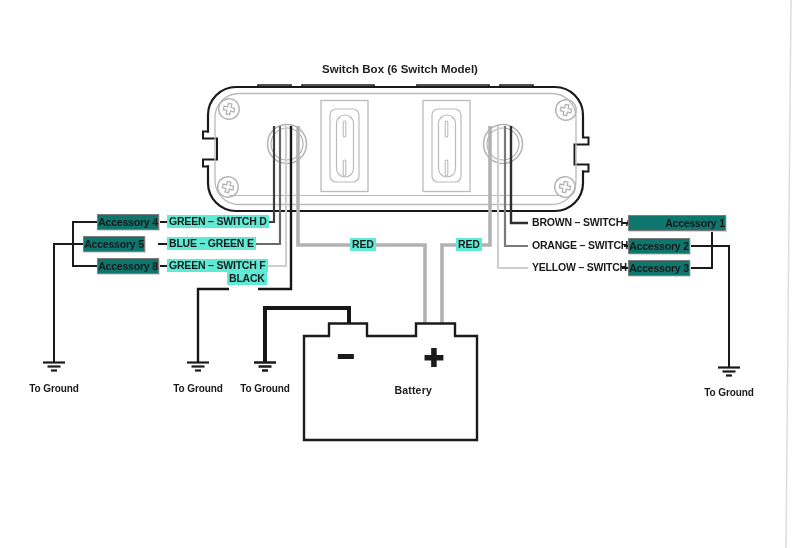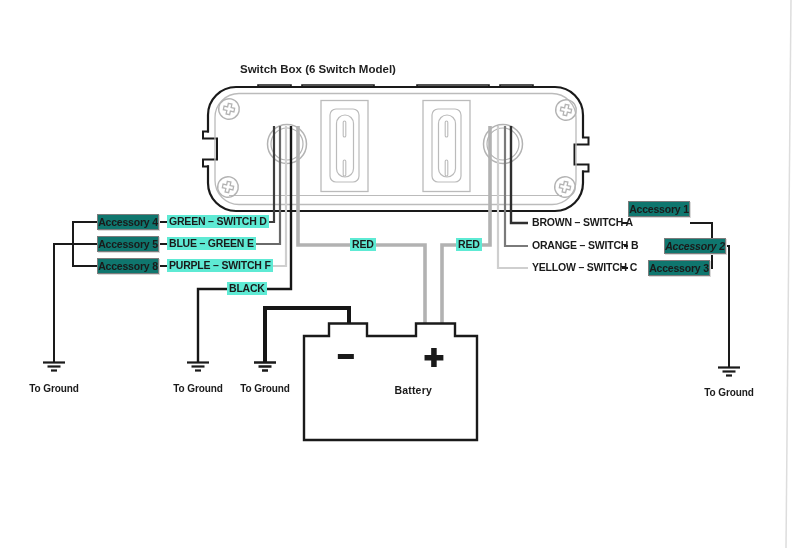--- a/index.html
+++ b/index.html
@@ -7,21 +7,21 @@
     position:relative;width:800px;height:548px;background:#ffffff;overflow:hidden;
     font-family:"Liberation Sans","DejaVu Sans",sans-serif;color:#1a1a1a;
   }
   .page svg{position:absolute;left:0;top:0;}
   .lbl{
     position:absolute;font-size:10.5px;font-weight:bold;letter-spacing:-0.2px;
     white-space:nowrap;height:13px;line-height:13px;color:#1a1a1a;
   }
   .lbl.bg{background:#5eead4;padding:0 2px;}
   .title{
-    position:absolute;left:240px;top:63px;width:320px;
+    position:absolute;left:240px;top:63px;width:320px;text-align:center;
     font-size:11.5px;font-weight:bold;letter-spacing:0;color:#1f1f1f;
   }
   .accbox{
     position:absolute;width:60px;height:14px;border:1px solid #7c7c7c;
     background:#0f766e;box-shadow:1px 1px 0 #d9d9d9;
     font-size:10.5px;font-weight:bold;text-align:center;line-height:14px;
     letter-spacing:-0.2px;color:#1a1a1a;
   }
   .ground{
     position:absolute;width:80px;text-align:center;font-size:10px;
@@ -150,37 +150,37 @@
           <path d="M726,375.5 H732"></path>
       </g>
     </g>
 
     <path d="M791,0 L786,548" stroke="#dddddd" stroke-width="1.5" fill="none"></path>
   </svg>
 
   <div class="title">Switch Box (6 Switch Model)</div>
 
   <div class="accbox" style="left:97px;top:214px;">Accessory 4</div>
-  <div class="accbox" style="left:97px;top:236px;">Accessory 5</div>
+  <div class="accbox" style="left:83px;top:236px;">Accessory 5</div>
   <div class="accbox" style="left:97px;top:258px;">Accessory 8</div>
 
   <div class="lbl bg" style="left:167px;top:215px;">GREEN – SWITCH D</div>
   <div class="lbl bg" style="left:167px;top:237px;">BLUE – GREEN E</div>
-  <div class="lbl bg" style="left:167px;top:259px;">PURPLE – SWITCH F</div>
-  <div class="lbl bg" style="left:227px;top:282px;">BLACK</div>
+  <div class="lbl bg" style="left:167px;top:259px;">GREEN – SWITCH F</div>
+  <div class="lbl bg" style="left:227px;top:272px;">BLACK</div>
   <div class="lbl bg" style="left:350px;top:238px;">RED</div>
 
   <div class="lbl" style="left:532px;top:216px;">BROWN – SWITCH A</div>
   <div class="lbl" style="left:532px;top:239px;">ORANGE – SWITCH B</div>
   <div class="lbl" style="left:532px;top:261px;">YELLOW – SWITCH C</div>
   <div class="lbl bg" style="left:456px;top:238px;">RED</div>
 
-  <div class="accbox" style="left:628px;top:201px;">Accessory 1</div>
-  <div class="accbox" style="left:664px;top:238px;font-style:italic;">Accessory 2</div>
-  <div class="accbox" style="left:628px;top:260px;margin-left:20px;">Accessory 3</div>
+  <div class="accbox" style="left:628px;top:215px;padding-left:36px;">Accessory 1</div>
+  <div class="accbox" style="left:628px;top:238px;">Accessory 2</div>
+  <div class="accbox" style="left:628px;top:260px;">Accessory 3</div>
 
   <div class="battery-label">Battery</div>
 
   <div class="ground" style="left:14px;top:383px;">To Ground</div>
   <div class="ground" style="left:158px;top:383px;">To Ground</div>
   <div class="ground" style="left:225px;top:383px;">To Ground</div>
   <div class="ground" style="left:689px;top:387px;">To Ground</div>
 
 </div>
 

